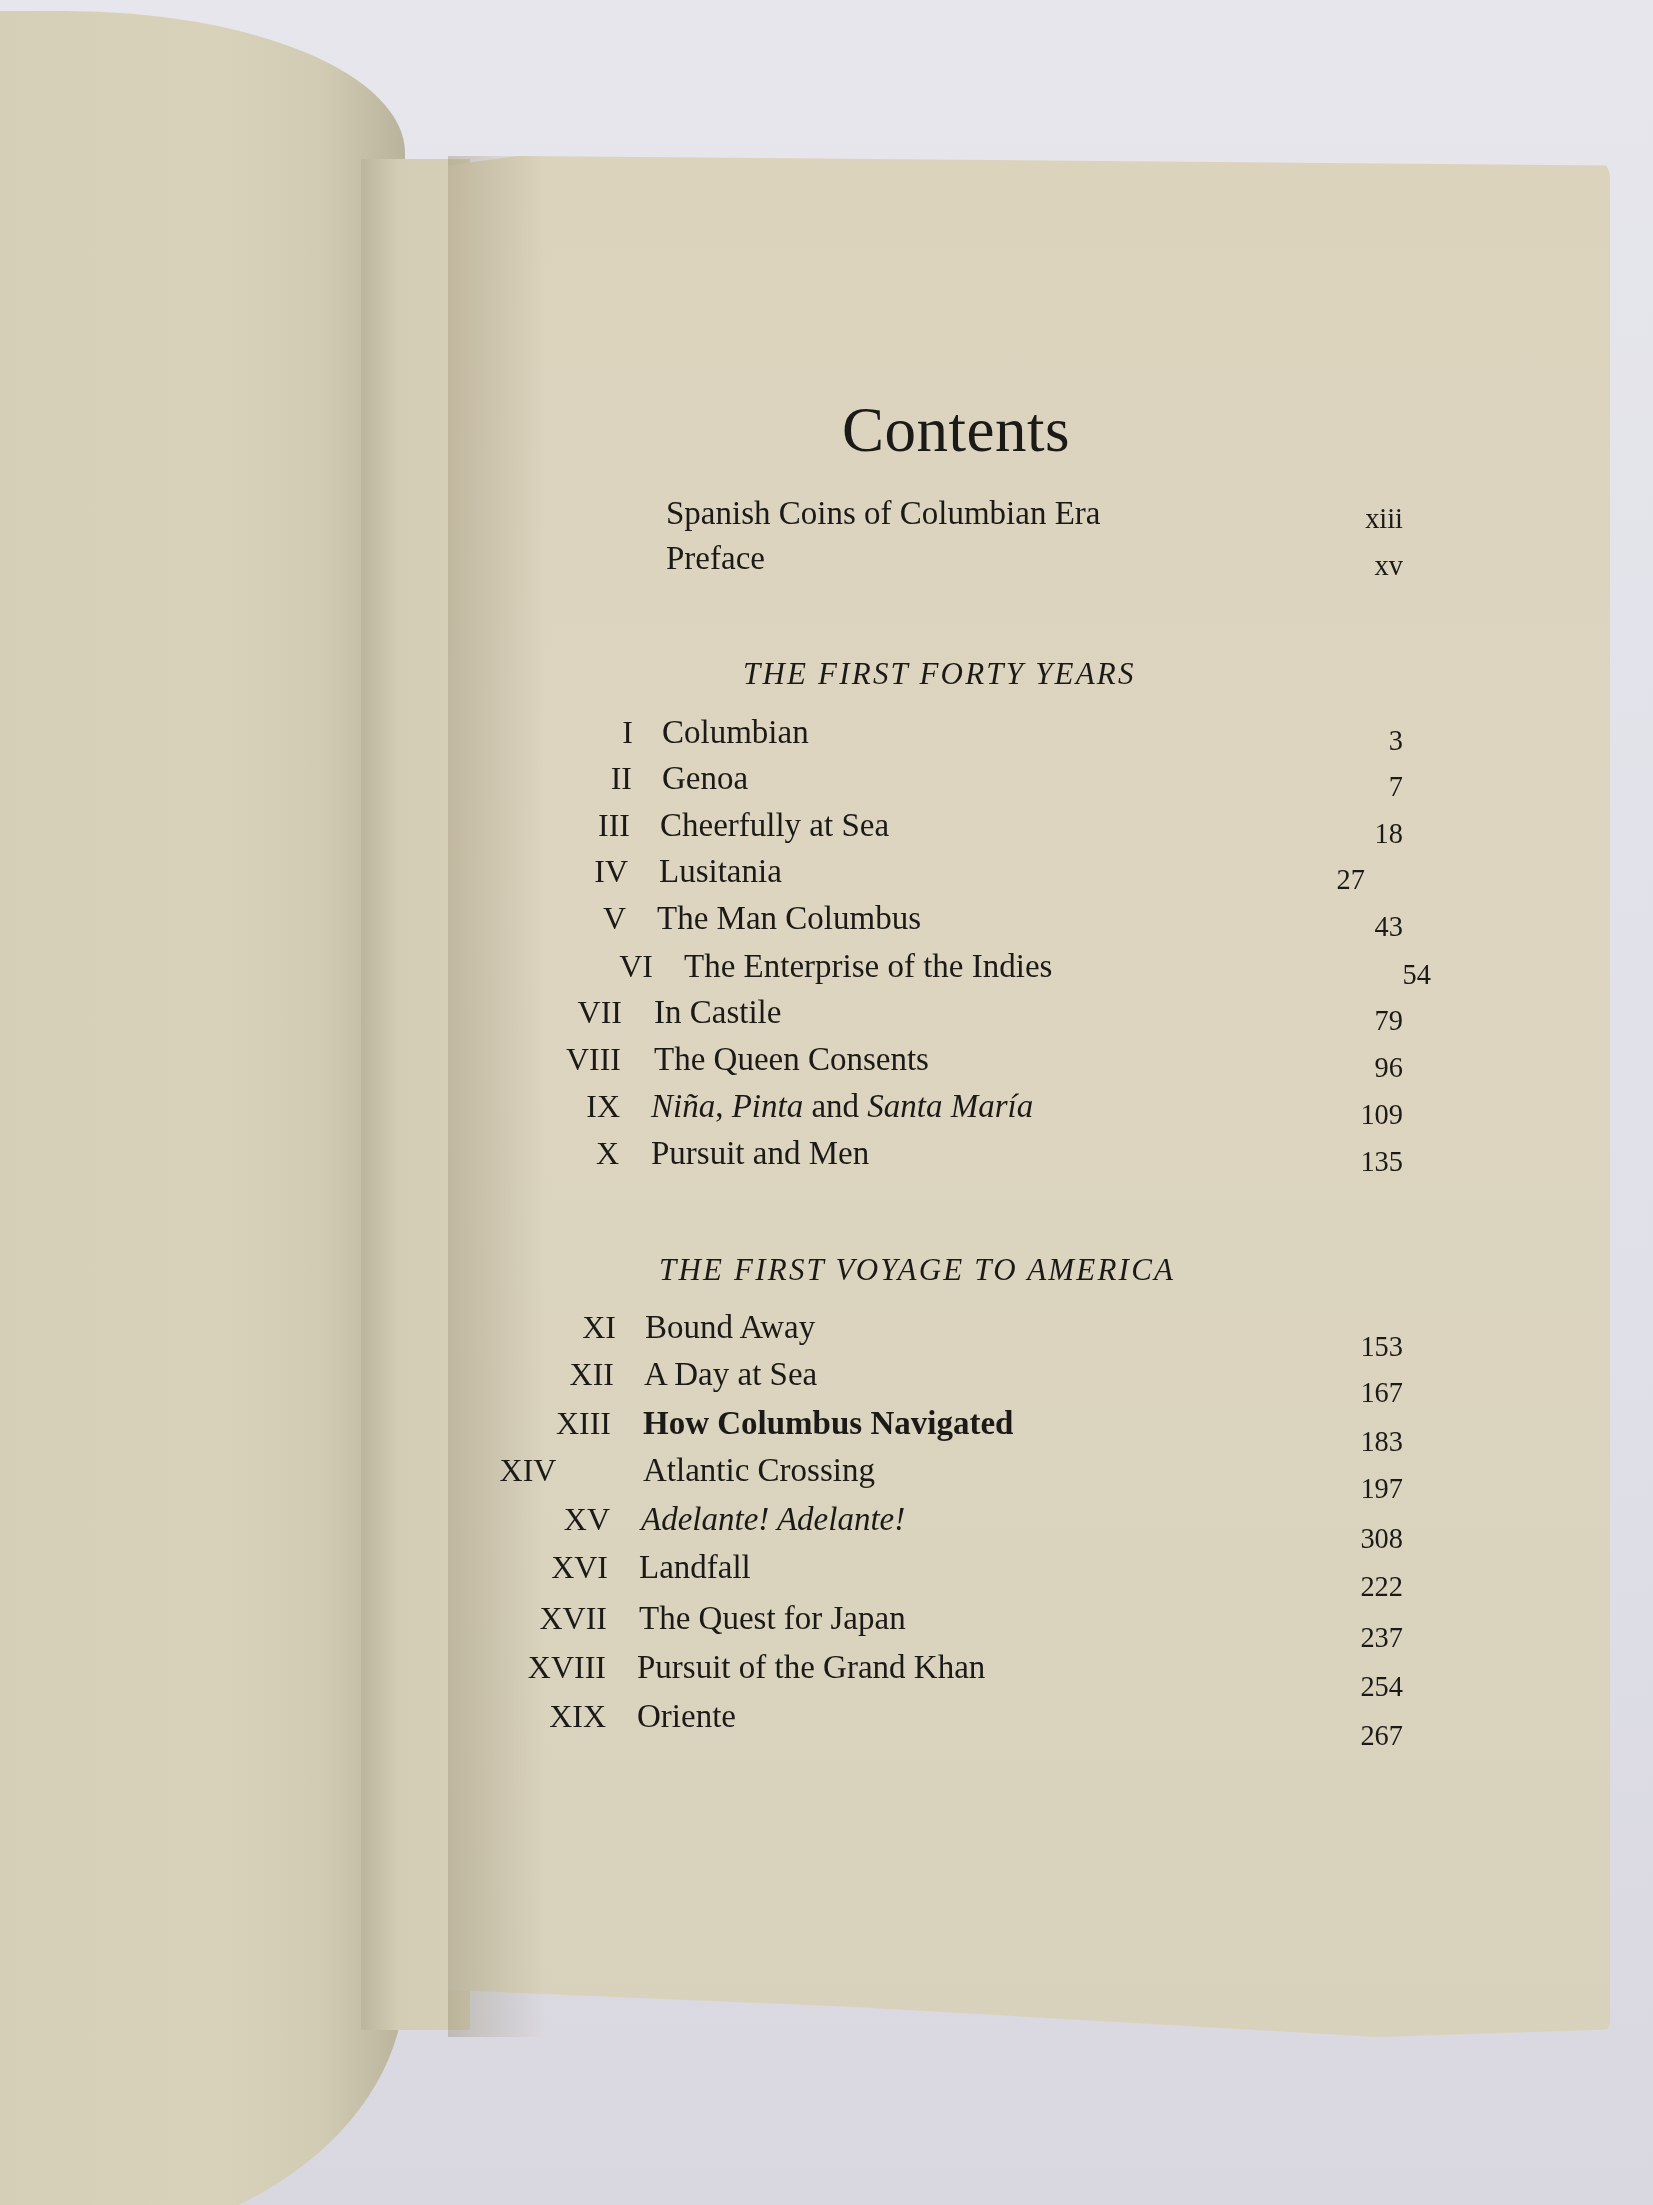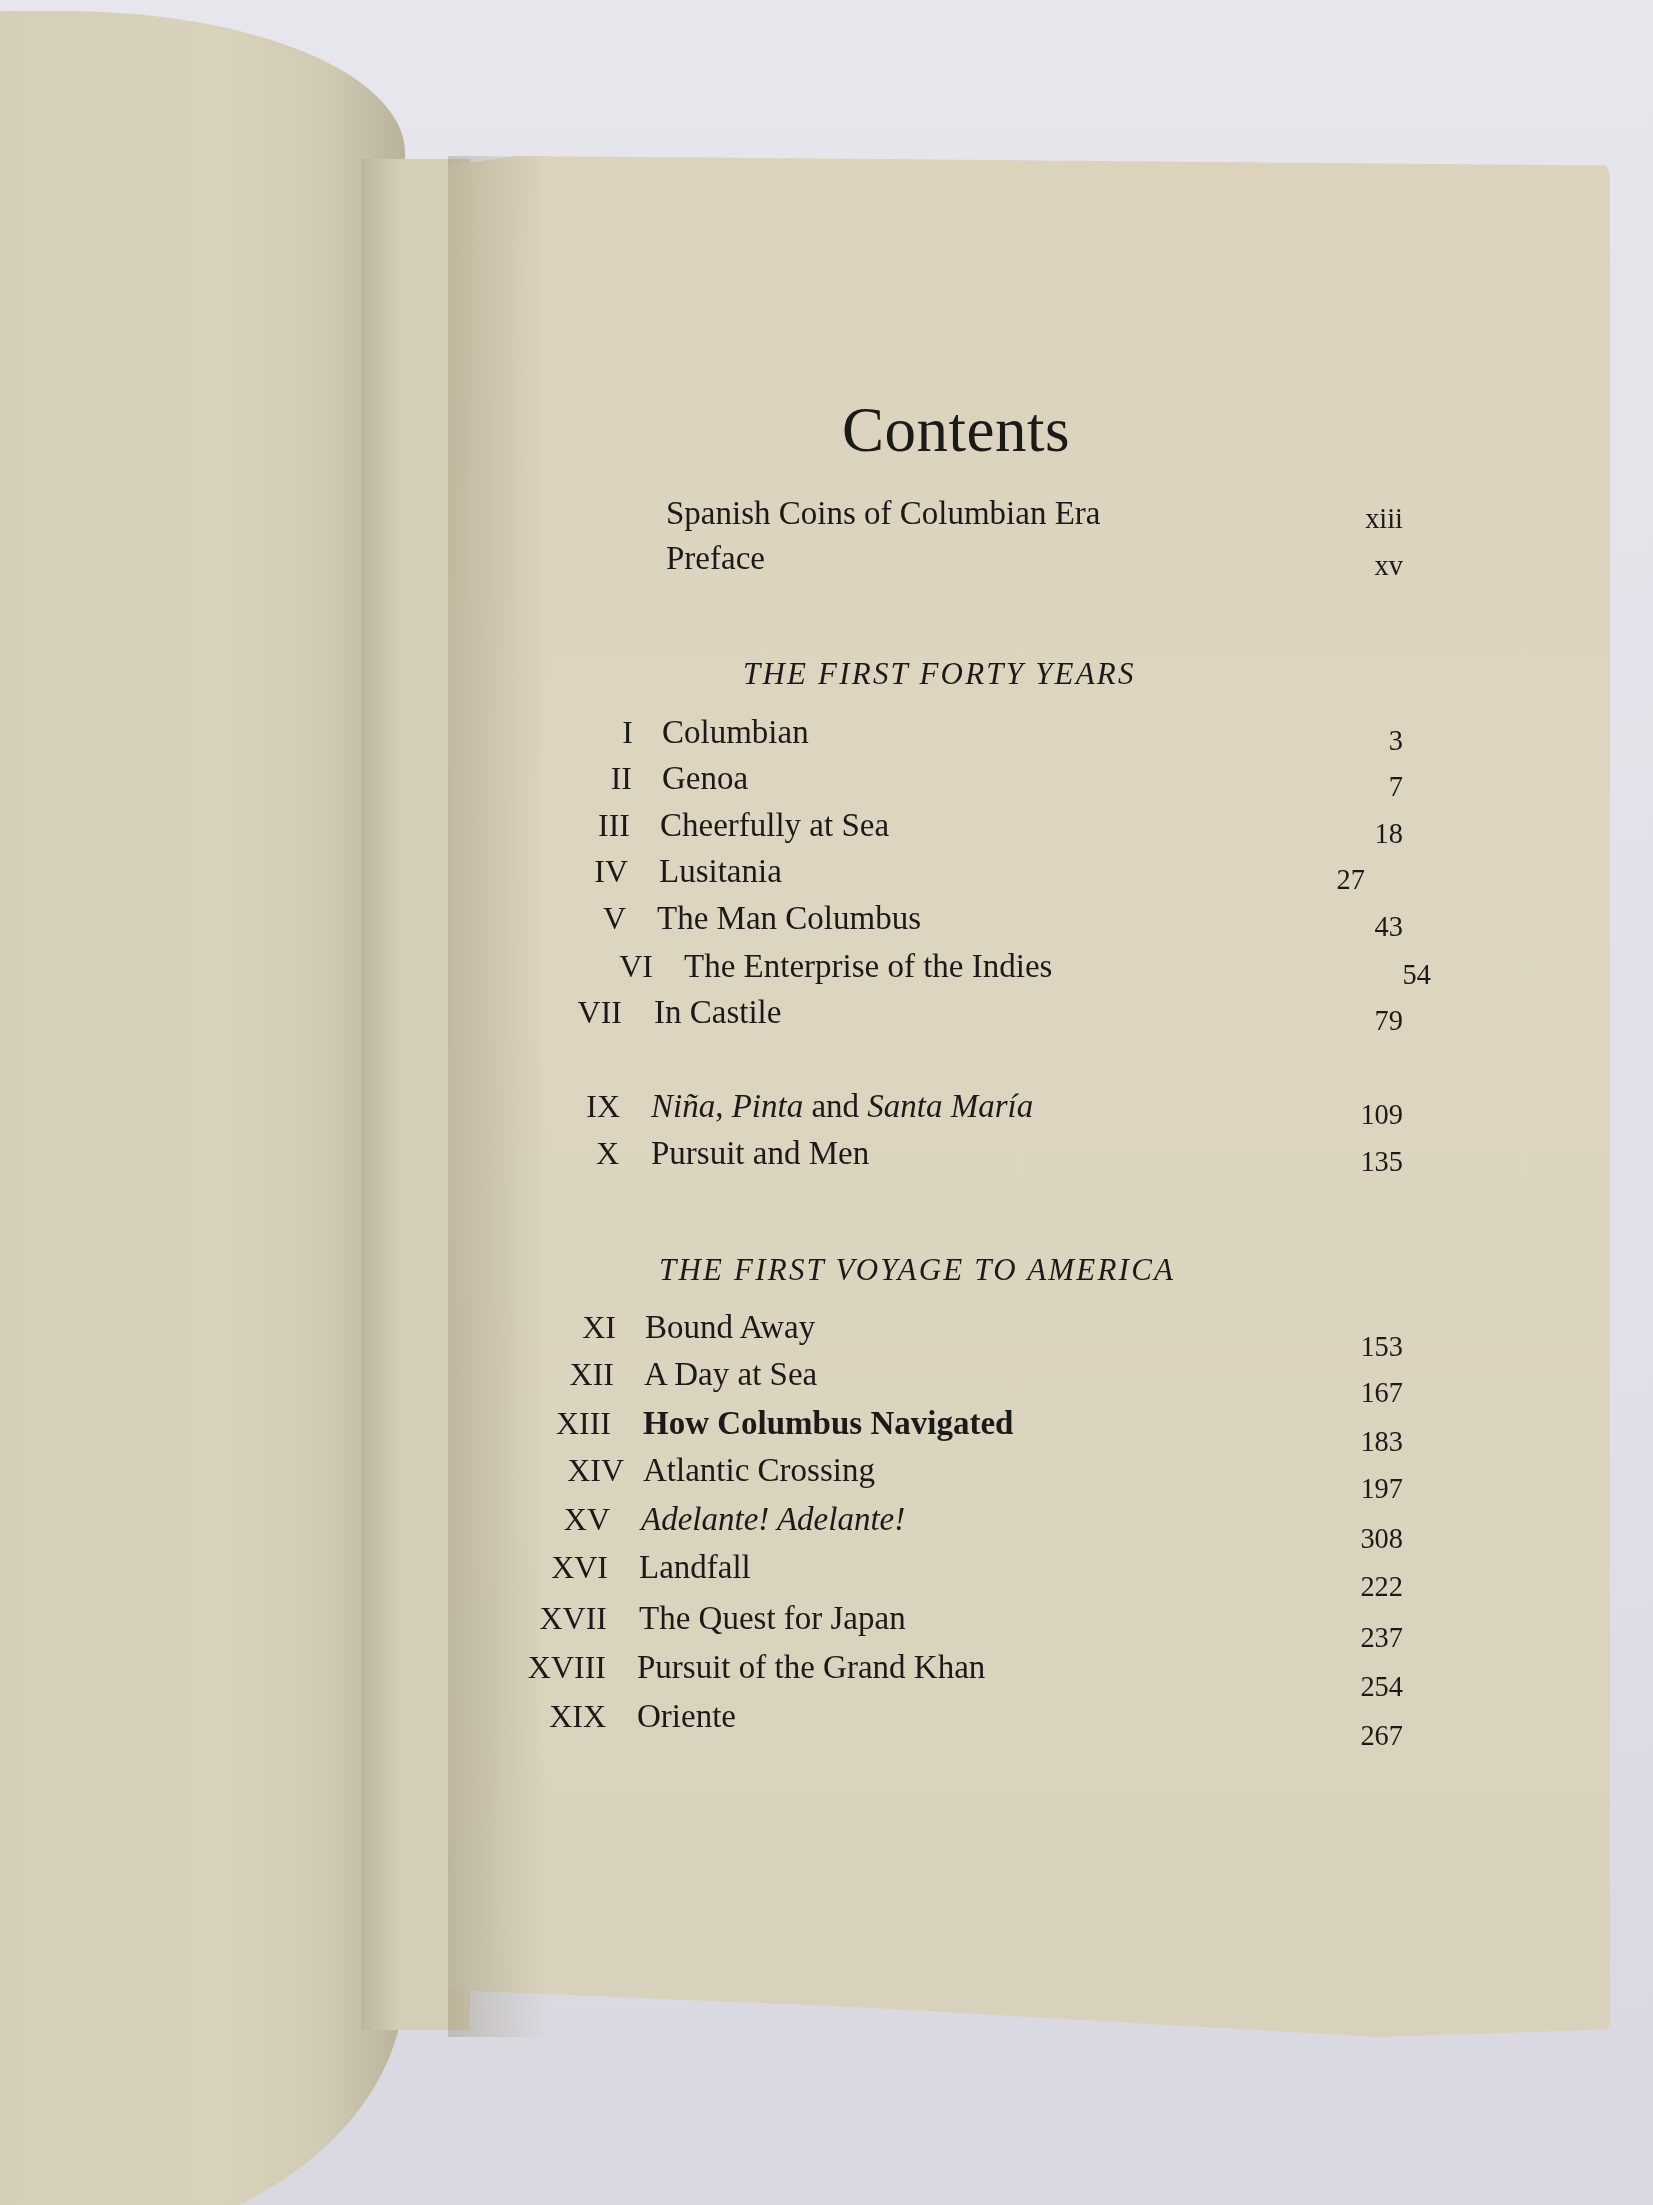--- a/index.html
+++ b/index.html
@@ -90,20 +90,25 @@
   <div class="row" style="left:0; top:948px;margin-left:28px;">
     <span class="num" style="left:461px;">VI</span>
     <span class="chap" style="left:656px;">The Enterprise of the Indies</span>
     <span class="pg" style="left:1294px;">54</span>
   </div>
   <div class="row" style="left:0; top:994px;">
     <span class="num" style="left:458px;">VII</span>
     <span class="chap" style="left:654px;">In Castile</span>
     <span class="pg" style="left:1294px;">79</span>
   </div>
+  <div class="row" style="left:0; top:1041px;">
+    <span class="num" style="left:457px;">VIII</span>
+    <span class="chap" style="left:654px;">The Queen Consents</span>
+    <span class="pg" style="left:1294px;">96</span>
+  </div>
   <div class="row" style="left:0; top:1088px;padding-left:32px;">
     <span class="num" style="left:456px;">IX</span>
     <span class="chap" style="left:651px;">
       <em>Niña</em><span>, </span><em>Pinta</em><span> and </span><em>Santa María</em>
     </span>
     <span class="pg" style="left:1294px;">109</span>
   </div>
   <div class="row" style="left:0; top:1135px;">
     <span class="num" style="left:455px;">X</span>
     <span class="chap" style="left:651px;">Pursuit and Men</span>
@@ -121,21 +126,21 @@
     <span class="num" style="left:450px;">XII</span>
     <span class="chap" style="left:644px;">A Day at Sea</span>
     <span class="pg" style="left:1294px; top:21px;">167</span>
   </div>
   <div class="row" style="left:0; top:1405px;">
     <span class="num" style="left:447px;">XIII</span>
     <span class="chap" style="left:643px;font-weight:bold;">How Columbus Navigated</span>
     <span class="pg" style="left:1294px; top:21px;">183</span>
   </div>
   <div class="row" style="left:0; top:1452px;">
-    <span class="num" style="left:460px;">XIV</span>
+    <span class="num" style="left:446px;text-align:center;">XIV</span>
     <span class="chap" style="left:643px;">Atlantic Crossing</span>
     <span class="pg" style="left:1294px; top:21px;">197</span>
   </div>
   <div class="row" style="left:0; top:1501px;">
     <span class="num" style="left:446px;">XV</span>
     <span class="chap" style="left:641px; font-style:italic;">Adelante! Adelante!</span>
     <span class="pg" style="left:1294px; top:22px;">308</span>
   </div>
   <div class="row" style="left:0; top:1549px;">
     <span class="num" style="left:444px;">XVI</span>

